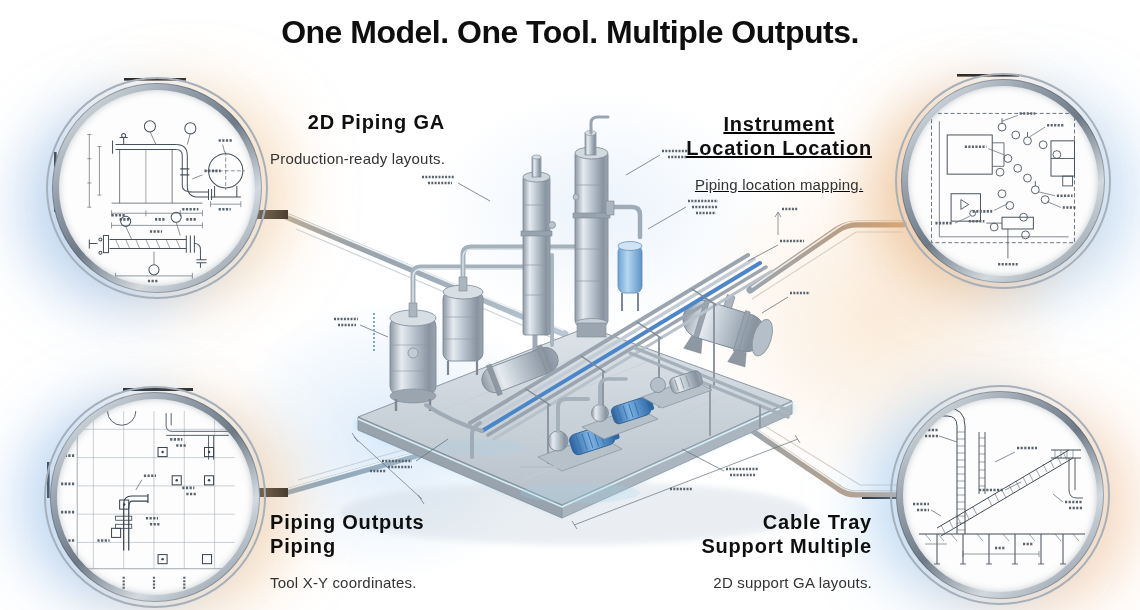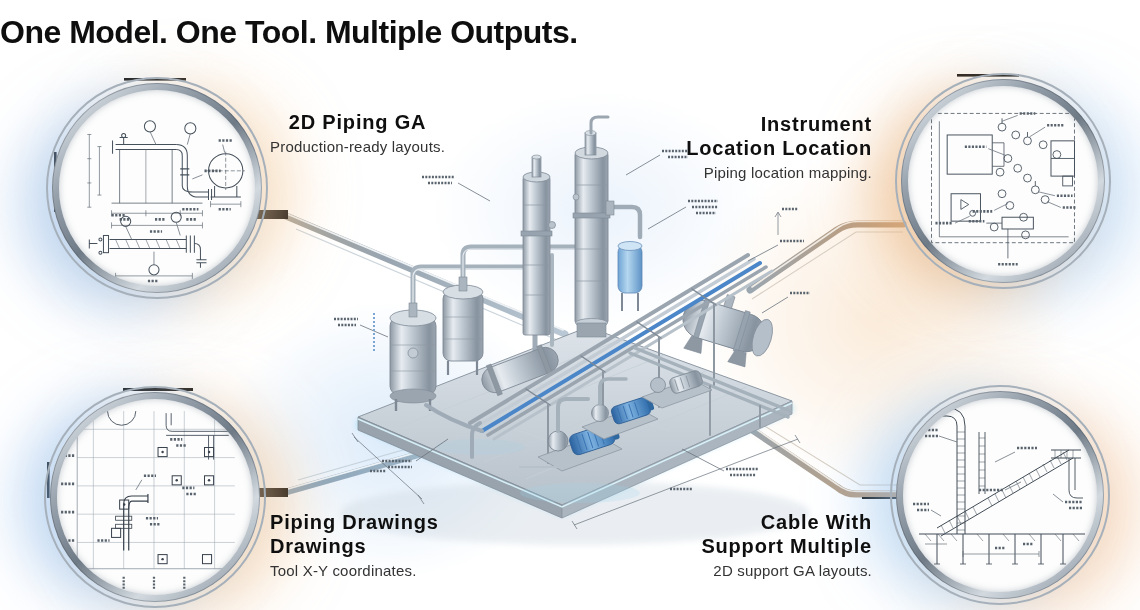--- a/index.html
+++ b/index.html
@@ -1,19 +1,19 @@
 <!DOCTYPE html>
 <html><head>
 <meta charset="utf-8">
 <style>
   html,body{margin:0;padding:0;background:#fff;}
   .stage{position:relative;width:1140px;height:610px;background:#ffffff;overflow:hidden;
          font-family:"Liberation Sans", sans-serif;}
   
-  .title{position:absolute;left:0;top:14px;width:100%;z-index:5;
+  .title{position:absolute;left:0;top:14px;width:100%;text-align:center;z-index:5;
          font-size:32px;font-weight:bold;color:#0e0e0e;letter-spacing:-0.5px;}
   
   .wash{position:absolute;z-index:0;pointer-events:none;}
   .wash-left {left:220px;top:300px;width:340px;height:280px;
       background:radial-gradient(closest-side,rgba(150,195,240,.33),rgba(150,195,240,0));}
   .wash-right{left:690px;top:150px;width:380px;height:340px;
       background:radial-gradient(closest-side,rgba(244,205,160,.38),rgba(244,205,160,0));}
   .wash-top  {left:430px;top:90px;width:340px;height:240px;
       background:radial-gradient(closest-side,rgba(165,200,240,.22),rgba(165,200,240,0));}
   
@@ -35,23 +35,23 @@
      box-shadow:inset 0 0 0 1px rgba(60,70,80,.35);}
   .ring::before{content:"";position:absolute;inset:-6px;border-radius:50%;
      border:2.5px solid #a6b0ba;}
   .lens-inner{position:absolute;inset:7px;border-radius:50%;background:#fdfdfd;overflow:hidden;
      box-shadow:inset 0 0 7px rgba(90,105,120,.35);}
   .lens-inner svg{width:100%;height:100%;display:block;}
   
   .callout{position:absolute;z-index:4;}
   .callout .heading{font-size:20px;font-weight:bold;color:#0f0f0f;line-height:1.2;letter-spacing:.8px;}
   .callout .heading span{display:block;}
-  .callout .subtitle{font-size:15px;color:#333;margin-top:4px;letter-spacing:.2px;}
-  .c-tl{left:270px;top:110px;text-align:center;}
-  .c-tr{right:268px;top:112px;text-align:right;}
+  .callout .subtitle{font-size:15px;color:#333;margin-top:16px;letter-spacing:.2px;}
+  .c-tl{left:270px;top:110px;text-align:right;}
+  .c-tr{right:268px;top:112px;text-align:center;text-decoration:underline;}
   .c-bl{left:270px;top:510px;text-align:left;}
   .c-br{right:268px;top:510px;text-align:right;}
   
   .mt{stroke:#59636d;stroke-width:2.6;stroke-dasharray:2.2 1.4;fill:none;}
   .mtp{stroke:#5a646e;stroke-width:2.4;stroke-dasharray:2 1.3;fill:none;}
   .dim{stroke:#66707a;stroke-width:.7;fill:none;}
   .led{stroke:#6a737d;stroke-width:.8;fill:none;}
 </style>
 </head>
 <body>
@@ -528,27 +528,27 @@
   <div class="callout c-tr">
     <div class="heading">
       <span>Instrument</span>
       <span>Location Location</span>
     </div>
     <div class="subtitle">Piping location mapping.</div>
   </div>
 
   <div class="callout c-bl">
     <div class="heading">
-      <span>Piping Drawings</span>
-      <span>Drawings</span>
+      <span>Piping Outputs</span>
+      <span>Piping</span>
     </div>
     <div class="subtitle">Tool X-Y coordinates.</div>
   </div>
 
   <div class="callout c-br">
     <div class="heading">
-      <span>Cable With</span>
+      <span>Cable Tray</span>
       <span>Support Multiple</span>
     </div>
     <div class="subtitle">2D support GA layouts.</div>
   </div>
 
 </div>
 
 </body></html>

